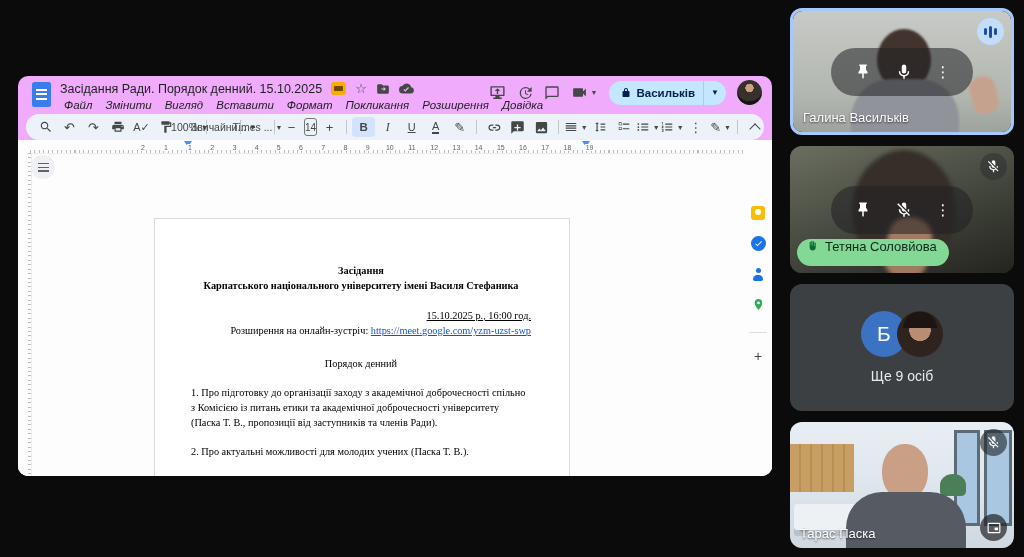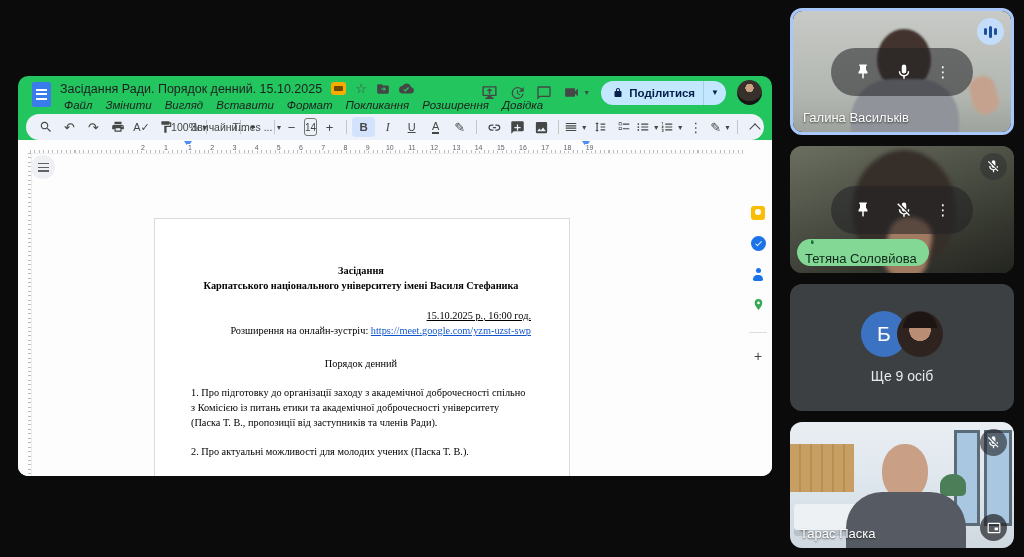--- a/index.html
+++ b/index.html
@@ -1,19 +1,19 @@
 <!DOCTYPE html>
 <html><head>
 <meta charset="utf-8">
 <style>
   html,body{margin:0;padding:0;background:#000;}
   .stage{position:relative;width:1024px;height:557px;background:#0b0b0c;font-family:"Liberation Sans",sans-serif;overflow:hidden;}
 
   
-  .window{position:absolute;left:18px;top:76px;width:754px;height:400px;background:#22c55e;border-radius:10px;overflow:hidden;}
+  .window{position:absolute;left:18px;top:76px;width:754px;height:400px;background:#f0abfc;border-radius:10px;overflow:hidden;}
   .dlogo{position:absolute;left:14px;top:6px;width:19px;height:25px;background:#3a7cec;border-radius:2.5px;}
   .dlogo::before{content:"";position:absolute;left:4px;top:7px;width:11px;height:11px;
     background:repeating-linear-gradient(#fff 0 1.8px,transparent 1.8px 4.4px);}
   .title-row{position:absolute;left:42px;top:5px;display:flex;align-items:center;gap:9px;}
   .doc-title{font-size:12.5px;color:#1f1f1f;white-space:nowrap;}
   .badge-folder{width:15px;height:13px;background:#f9ab00;border-radius:3px;position:relative;}
   .badge-folder::before{content:"";position:absolute;left:3px;top:4px;width:9px;height:5px;background:#6d4c00;border-radius:1px;}
   .thin-ic{display:inline-flex;align-items:center;color:#444746;}
   .star-glyph{font-size:13px;color:#444746;line-height:1;}
   .menu-row{position:absolute;left:40px;top:22px;display:flex;gap:1px;font-style:italic;}
@@ -82,21 +82,21 @@
   .tile{position:absolute;left:0;width:224px;height:127px;border-radius:12px;background:#3c4043;overflow:hidden;box-sizing:border-box;}
   .tile.speaking{border:3px solid #a8c7fa;}
   .vfeed{position:absolute;inset:0;border-radius:9px;overflow:hidden;}
   .name-tag{position:absolute;left:10px;bottom:7px;color:#fff;font-size:13px;text-shadow:0 1px 2px rgba(0,0,0,.65);}
   .corner-badge{position:absolute;top:7px;right:7px;width:27px;height:27px;border-radius:50%;display:flex;align-items:center;justify-content:center;}
   .eq-badge{background:#c2dcf9;}
   .eq-badge i{display:block;width:3px;border-radius:2px;background:#1a4f9c;margin:0 1.2px;}
   .mic-off-badge{background:rgba(45,47,50,.55);}
   .hover-pill{position:absolute;left:50%;top:50%;transform:translate(-50%,-50%);width:142px;height:48px;border-radius:24px;
     background:rgba(32,33,36,.55);display:flex;align-items:center;justify-content:space-evenly;}
-  .hand-badge{position:absolute;left:7px;bottom:7px;height:27px;border-radius:14px;background:#82d894;display:flex;align-items:flex-start;gap:6px;padding:0 12px 0 8px;color:#10281a;font-size:13px;flex-direction:column;}
+  .hand-badge{position:absolute;left:7px;bottom:7px;height:27px;border-radius:14px;background:#82d894;display:flex;align-items:flex-start;gap:6px;padding:0 12px 0 8px;color:#10281a;font-size:13px;}
   .more-dots{color:#fff;font-size:15px;letter-spacing:0;}
   .t3-wrap{position:absolute;inset:0;display:flex;flex-direction:column;align-items:center;justify-content:center;}
   .av-row{position:relative;width:82px;height:46px;}
   .av{position:absolute;width:46px;height:46px;border-radius:50%;top:0;}
   .av-letter{left:0;background:#3b72c2;color:#fff;font-size:21px;display:flex;align-items:center;justify-content:center;}
   .av-photo{left:36px;background:radial-gradient(circle at 50% 42%, #b98d74 30%, #2f2320 31% 100%);}
   .av-photo::before{content:"";position:absolute;left:6px;top:1px;width:34px;height:16px;border-radius:17px 17px 0 0;background:#1d1513;}
   .more-label{margin-top:11px;color:#e8eaed;font-size:14px;}
   .pip-badge{position:absolute;right:7px;bottom:7px;width:27px;height:27px;border-radius:50%;background:rgba(32,33,36,.7);display:flex;align-items:center;justify-content:center;}
 
@@ -172,21 +172,21 @@
         <svg class="ic" width="17" height="17" viewBox="0 0 24 24">
             <path d="M17 10.5V7a1 1 0 0 0-1-1H4a1 1 0 0 0-1 1v10a1 1 0 0 0 1 1h12a1 1 0 0 0 1-1v-3.5l4 4v-11z"></path>
           </svg>
         <span class="caret">▼</span>
       </span>
       <span class="share-pill">
         <span class="share-main">
           <svg class="ic" width="12" height="12" viewBox="0 0 24 24">
               <path d="M12 2a4 4 0 0 1 4 4v2h1a2 2 0 0 1 2 2v8a2 2 0 0 1-2 2H7a2 2 0 0 1-2-2v-8a2 2 0 0 1 2-2h1V6a4 4 0 0 1 4-4zm2 6V6a2 2 0 1 0-4 0v2h4z" fill="#041e49"></path>
             </svg>
-          <span>Поділитися</span>
+          <span>Васильків</span>
         </span>
         <span class="share-sep"></span>
         <span class="share-caret">▼</span>
       </span>
       <span class="avatar"></span>
     </div>
 
     <div class="toolbar">
       <span class="tb">
         <svg class="ic" width="14" height="14" viewBox="0 0 24 24">

